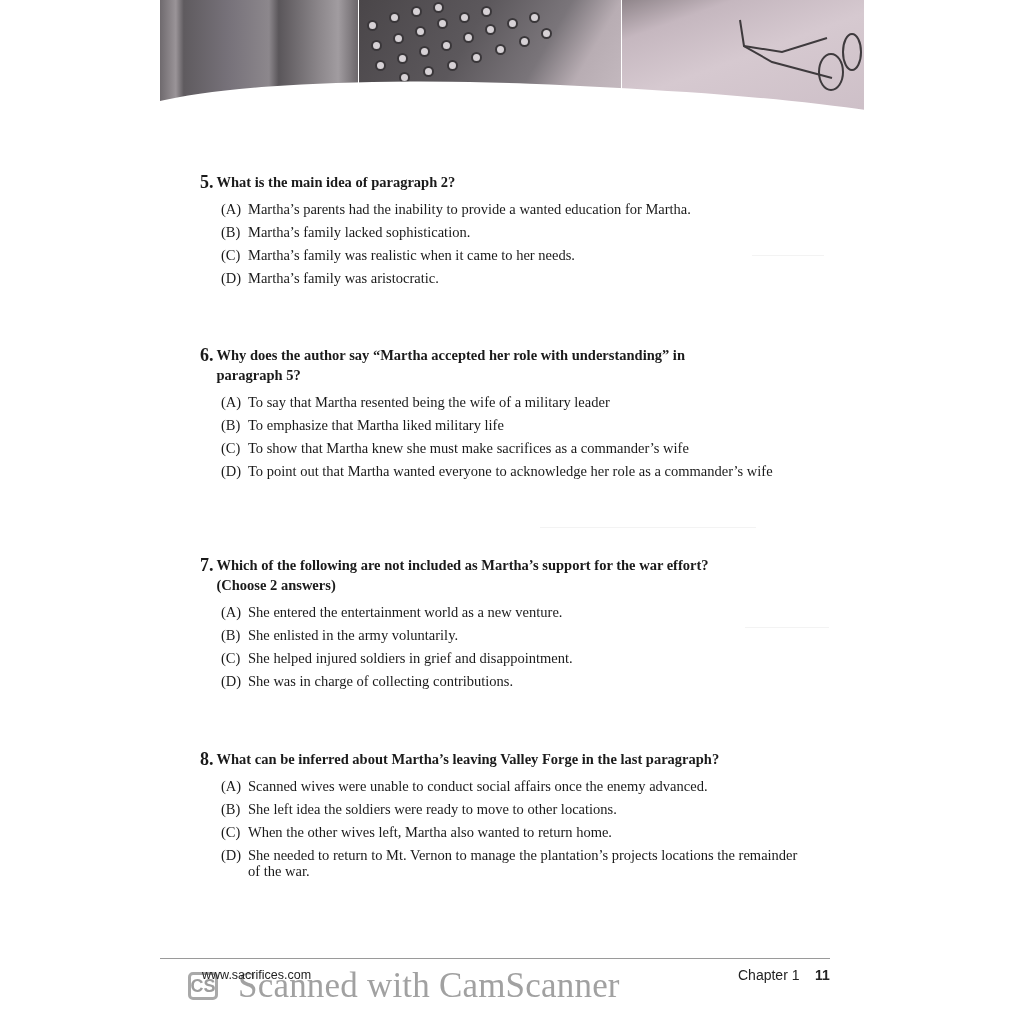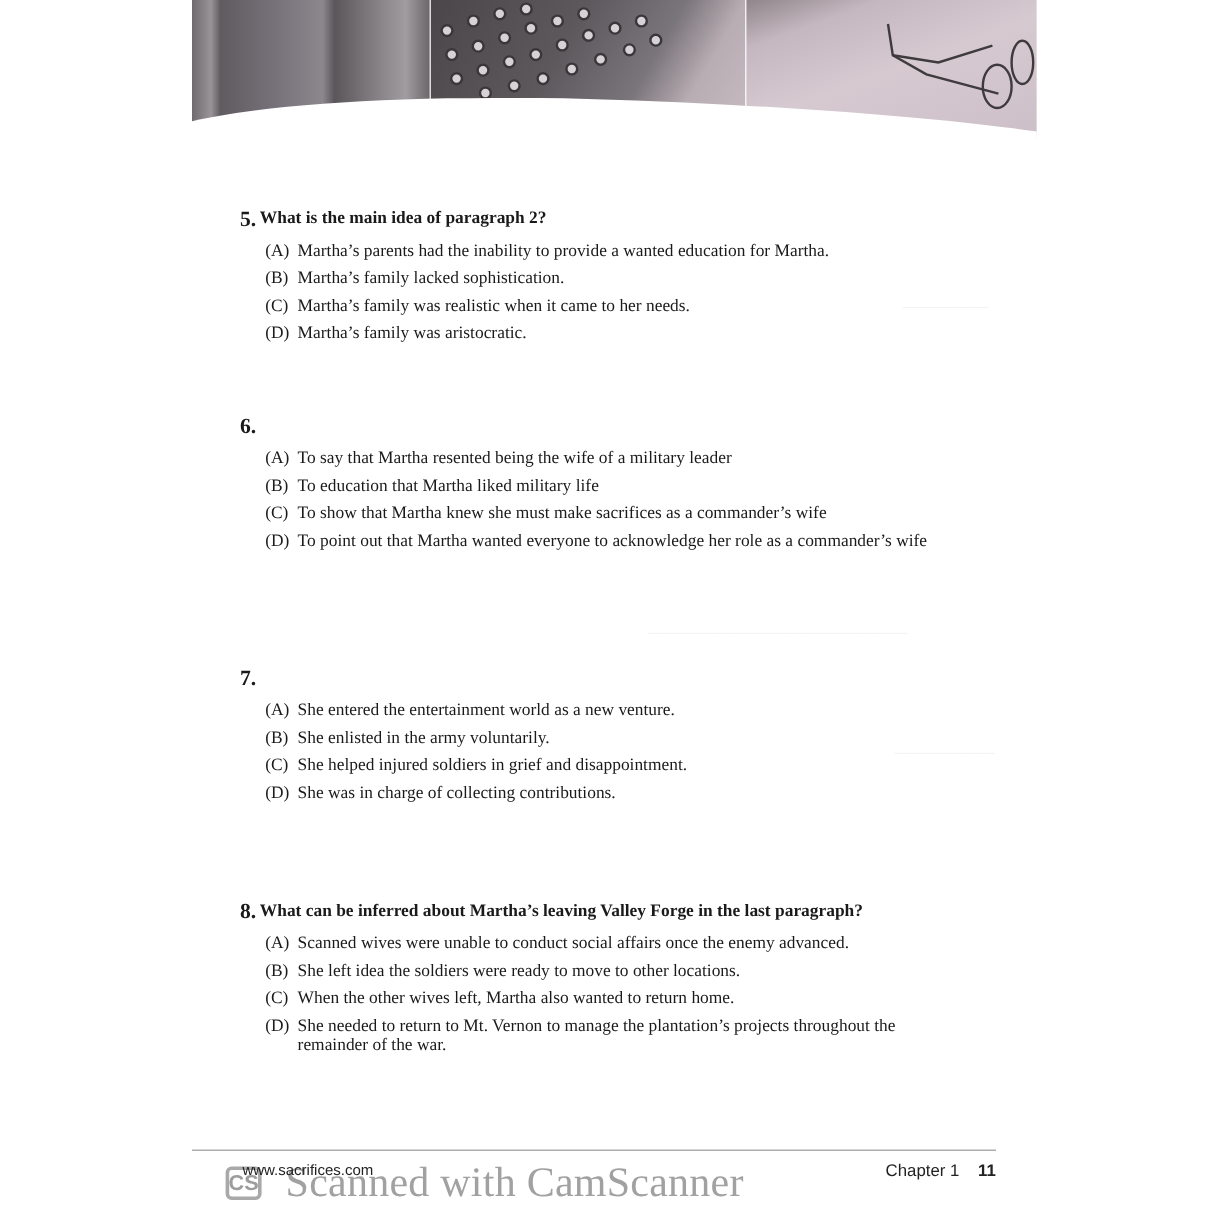--- a/index.html
+++ b/index.html
@@ -164,44 +164,46 @@
       <div class="option">
           <span class="letter">(D)</span>
           <span class="text">Martha’s family was aristocratic.</span>
         </div>
     </div>
   </div>
 
   <div class="question" style="top:177px">
     <div class="q-head">
       <span class="q-num">6.</span>
+      <span class="q-text" style="max-width:500px">Why does the author say “Martha accepted her role with understanding” in paragraph 5?</span>
     </div>
     <div class="options">
       <div class="option">
           <span class="letter">(A)</span>
           <span class="text">To say that Martha resented being the wife of a military leader</span>
         </div>
       <div class="option">
           <span class="letter">(B)</span>
-          <span class="text">To education that Martha liked military life</span>
+          <span class="text">To emphasize that Martha liked military life</span>
         </div>
       <div class="option">
           <span class="letter">(C)</span>
           <span class="text">To show that Martha knew she must make sacrifices as a commander’s wife</span>
         </div>
       <div class="option">
           <span class="letter">(D)</span>
           <span class="text">To point out that Martha wanted everyone to acknowledge her role as a commander’s wife</span>
         </div>
     </div>
   </div>
 
   <div class="question" style="top:387px">
     <div class="q-head">
       <span class="q-num">7.</span>
+      <span class="q-text" style="max-width:535px">Which of the following are not included as Martha’s support for the war effort? (Choose 2 answers)</span>
     </div>
     <div class="options">
       <div class="option">
           <span class="letter">(A)</span>
           <span class="text">She entered the entertainment world as a new venture.</span>
         </div>
       <div class="option">
           <span class="letter">(B)</span>
           <span class="text">She enlisted in the army voluntarily.</span>
         </div>
@@ -229,21 +231,21 @@
       <div class="option">
           <span class="letter">(B)</span>
           <span class="text">She left idea the soldiers were ready to move to other locations.</span>
         </div>
       <div class="option">
           <span class="letter">(C)</span>
           <span class="text">When the other wives left, Martha also wanted to return home.</span>
         </div>
       <div class="option">
           <span class="letter">(D)</span>
-          <span class="text">She needed to return to Mt. Vernon to manage the plantation’s projects throughout the remainder of the war.</span>
+          <span class="text">She needed to return to Mt. Vernon to manage the plantation’s projects locations the remainder of the war.</span>
         </div>
     </div>
   </div>
 
 </div>
 
 <div class="footer-rule"></div>
 
 <div class="watermark">
   <div class="cs-logo">CS</div>

